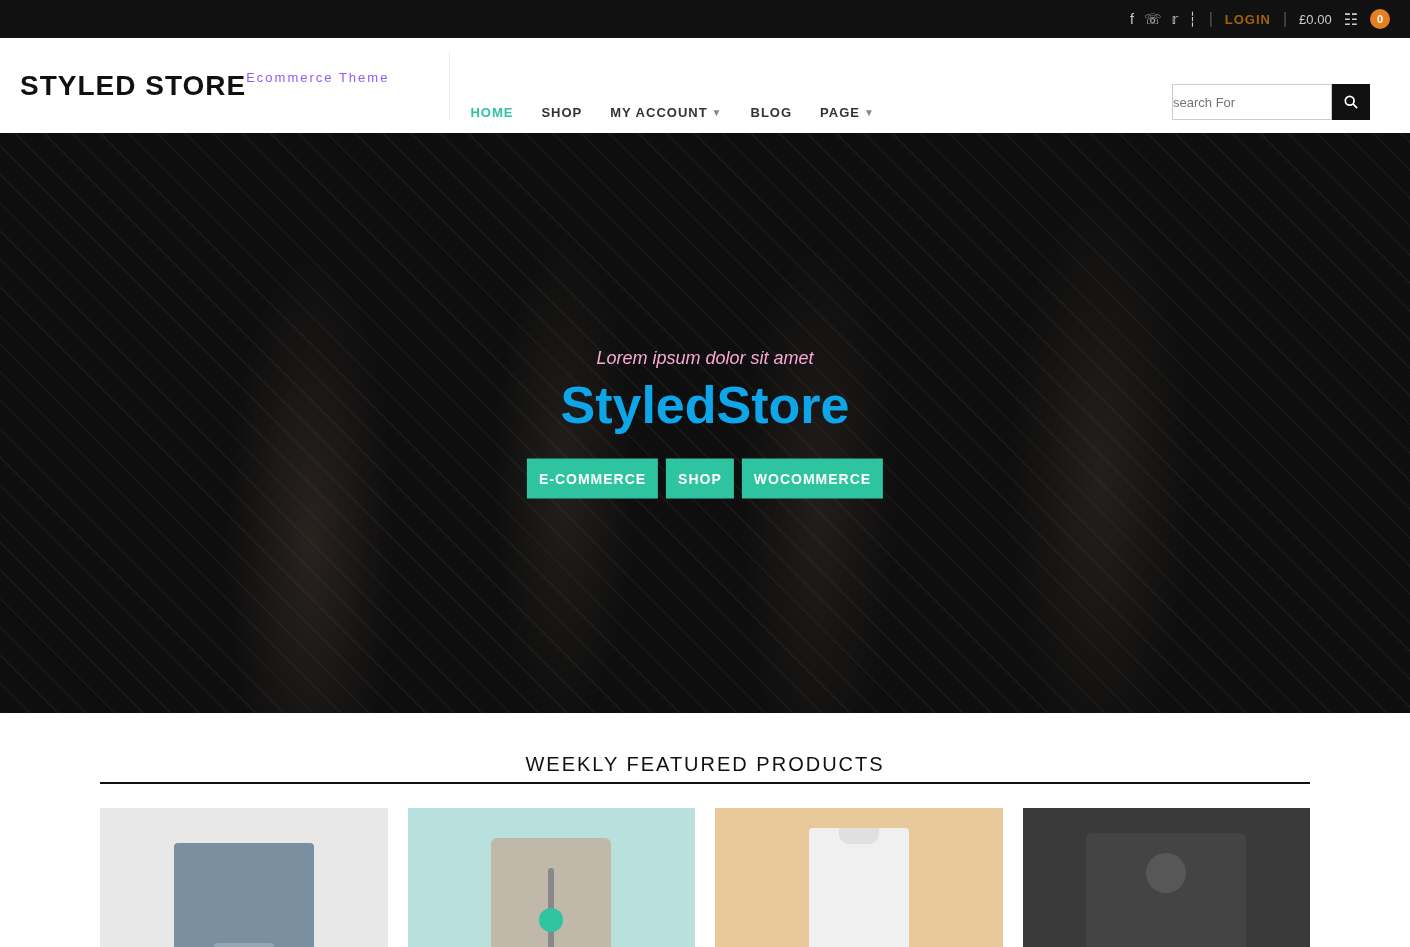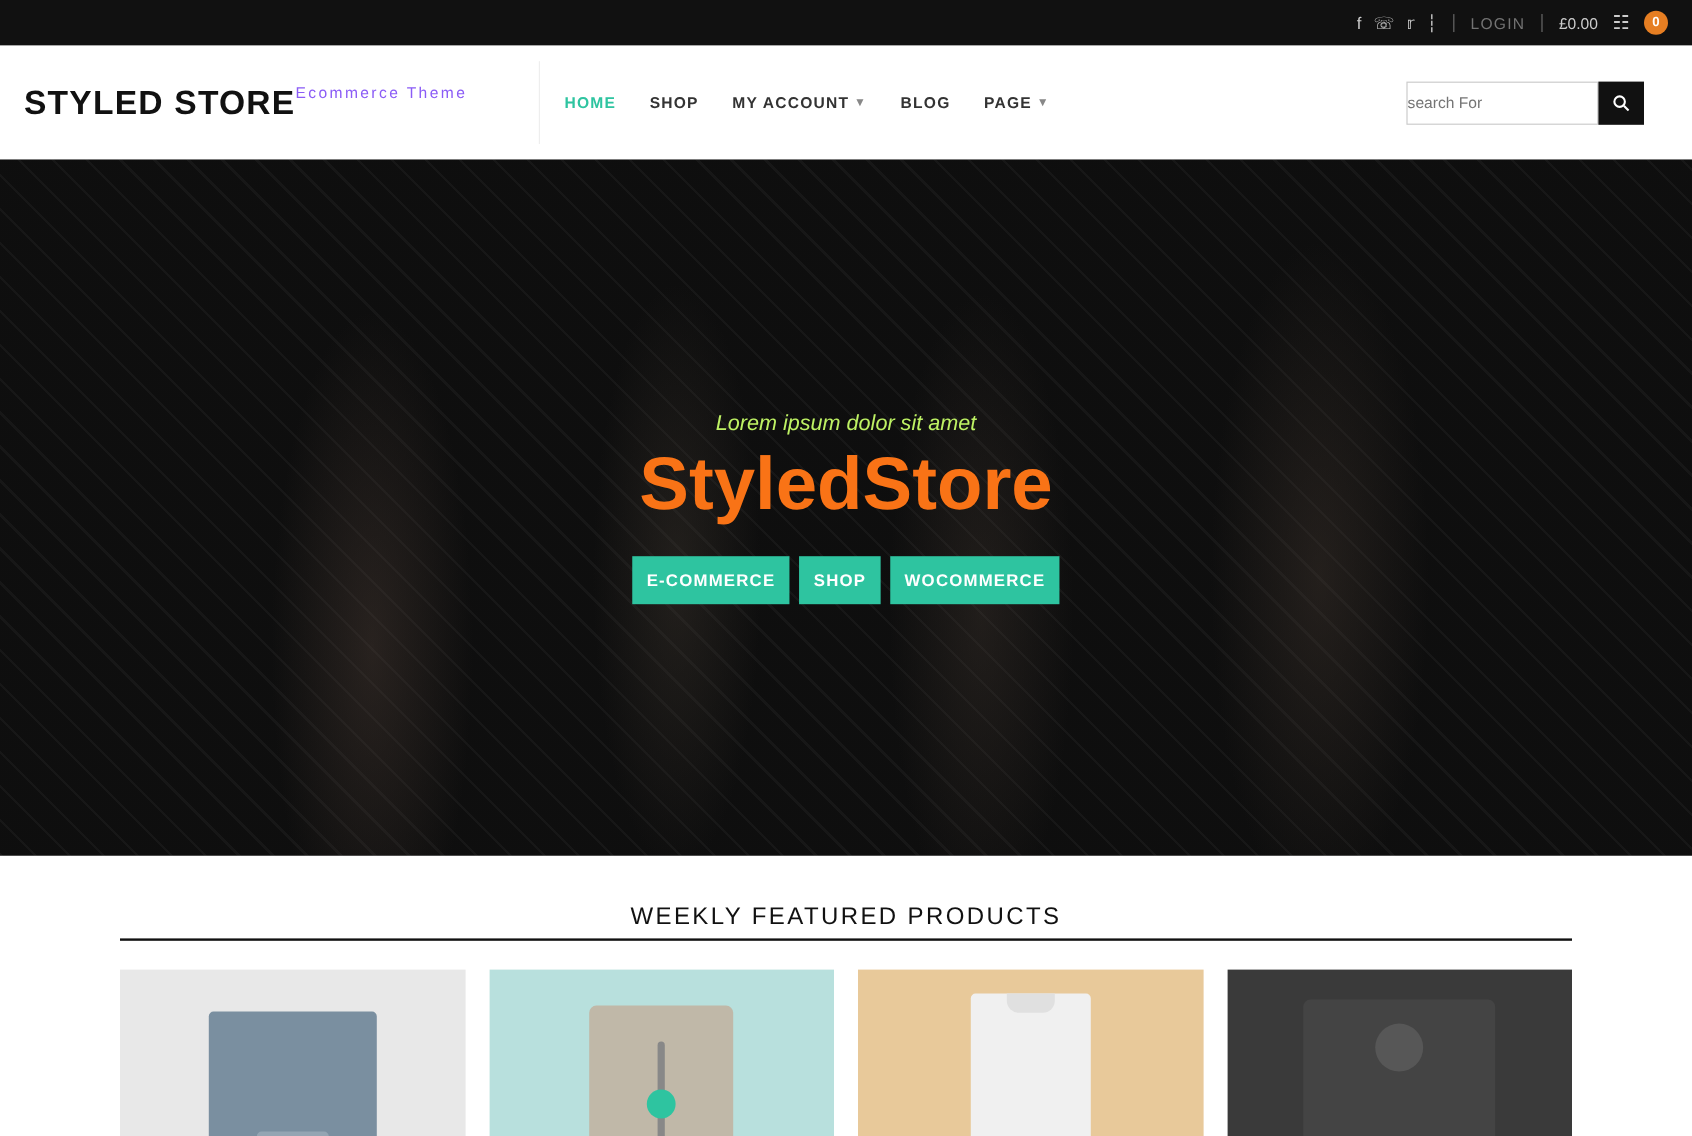--- a/index.html
+++ b/index.html
@@ -12,21 +12,21 @@
       display: flex;
       align-items: center;
       justify-content: flex-end;
       padding: 6px 20px;
       gap: 12px;
       height: 38px;
     }
     .top-bar-icons { display: flex; gap: 10px; align-items: center; }
     .top-bar-icon { color: #ccc; font-size: 14px; cursor: pointer; }
     .top-bar-divider { color: #555; }
-    .top-bar-login { color: #737373; font-size: 13px; cursor: pointer; text-transform: uppercase; letter-spacing: 1px; }
+    .top-bar-login { color: #a16207; font-size: 13px; cursor: pointer; text-transform: uppercase; letter-spacing: 1px; font-weight: bold; }
     .top-bar-price { color: #ccc; font-size: 13px; }
     .top-bar-cart { color: #ccc; font-size: 16px; cursor: pointer; }
     .cart-badge {
       background: #e67e22;
       color: #fff;
       border-radius: 50%;
       width: 20px;
       height: 20px;
       display: flex;
       align-items: center;
@@ -59,21 +59,21 @@
     .logo-subtitle {
       font-size: 13px;
       color: #8b5cf6;
       letter-spacing: 2px;
     }
 
     
     .nav-area {
       background: #fff;
       display: flex;
-      align-items: center;
+      align-items: flex-end;
       flex: 1;
       padding: 0 20px;
       height: 69px;
       border-left: 1px solid #eee;
     }
     .nav-links {
       display: flex;
       align-items: center;
       gap: 28px;
       flex: 1;
@@ -146,28 +146,28 @@
     }
     .hero-content {
       position: absolute;
       top: 50%;
       left: 50%;
       transform: translate(-50%, -50%);
       text-align: center;
       z-index: 10;
     }
     .hero-tagline {
-      color: #bef264;
+      color: #f9a8d4;
       font-style: italic;
       font-size: 18px;
       margin-bottom: 10px;
     }
     .hero-title {
-      color: #f97316;
-      font-size: 62px;
+      color: #0ea5e9;
+      font-size: 52px;
       font-weight: 900;
       margin-bottom: 28px;
       line-height: 1;
     }
     .hero-buttons {
       display: flex;
       gap: 8px;
       justify-content: center;
     }
     .hero-btn {

